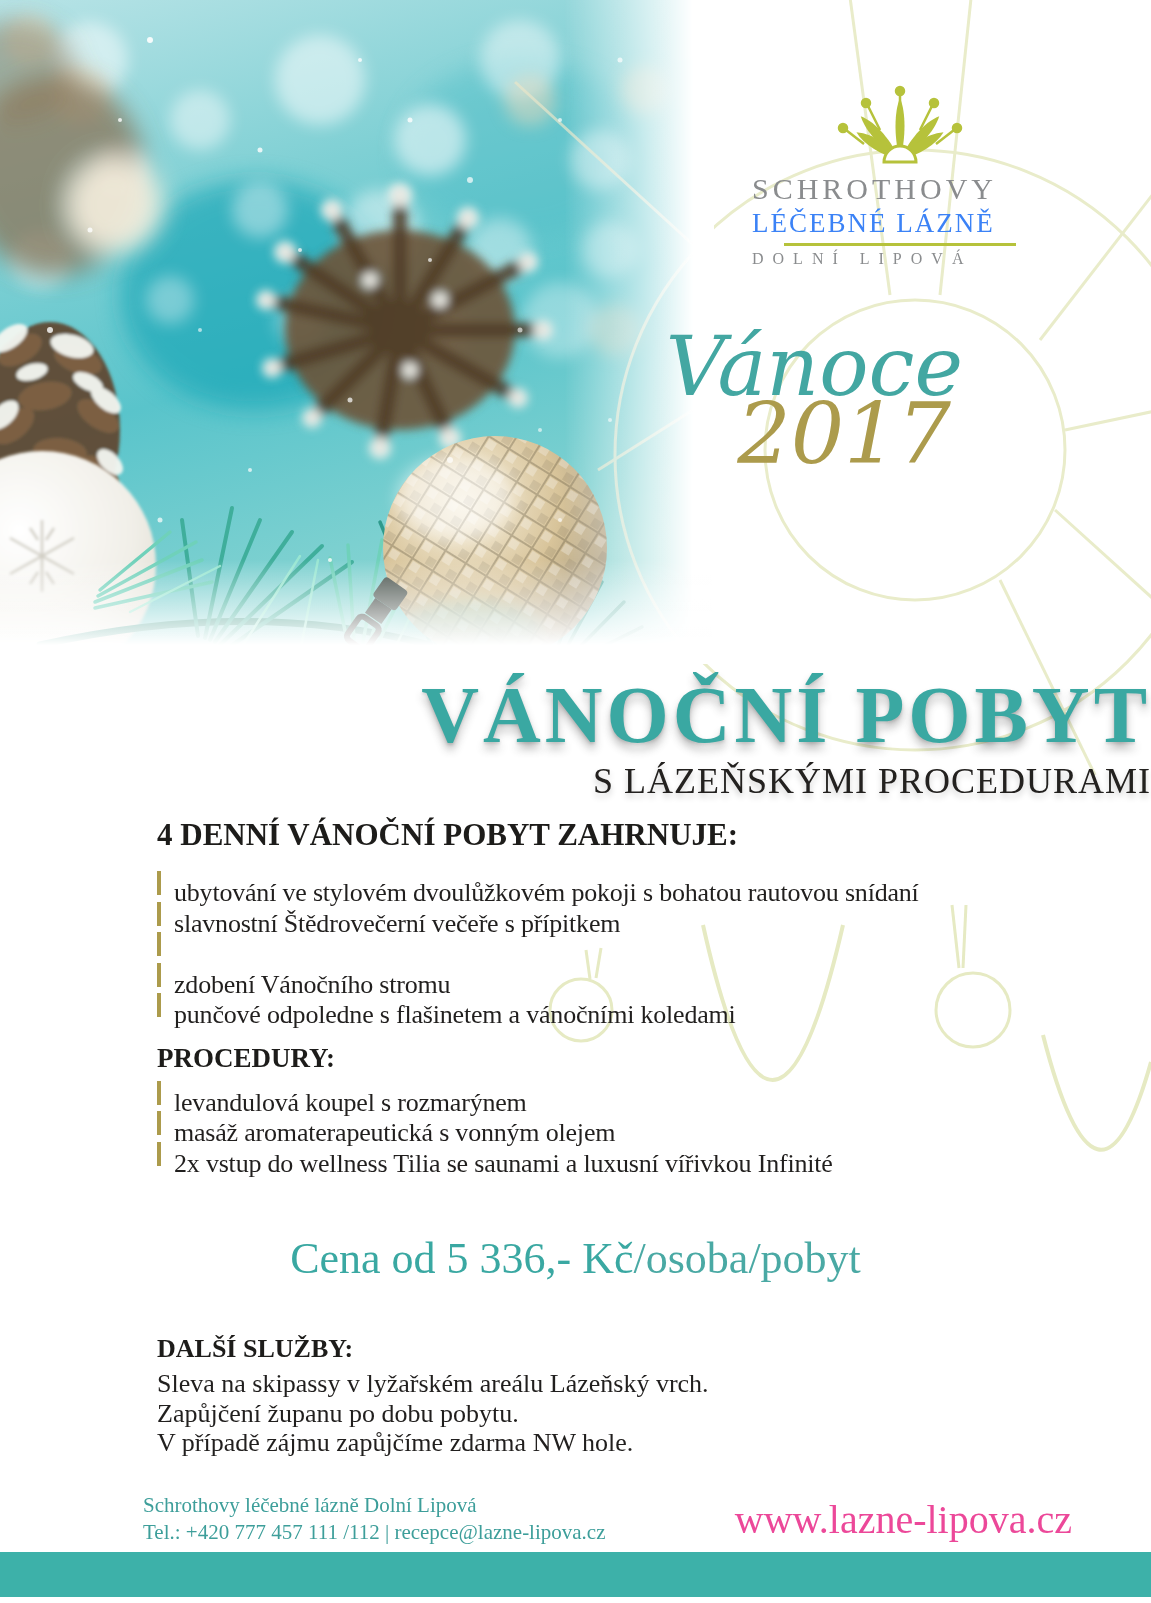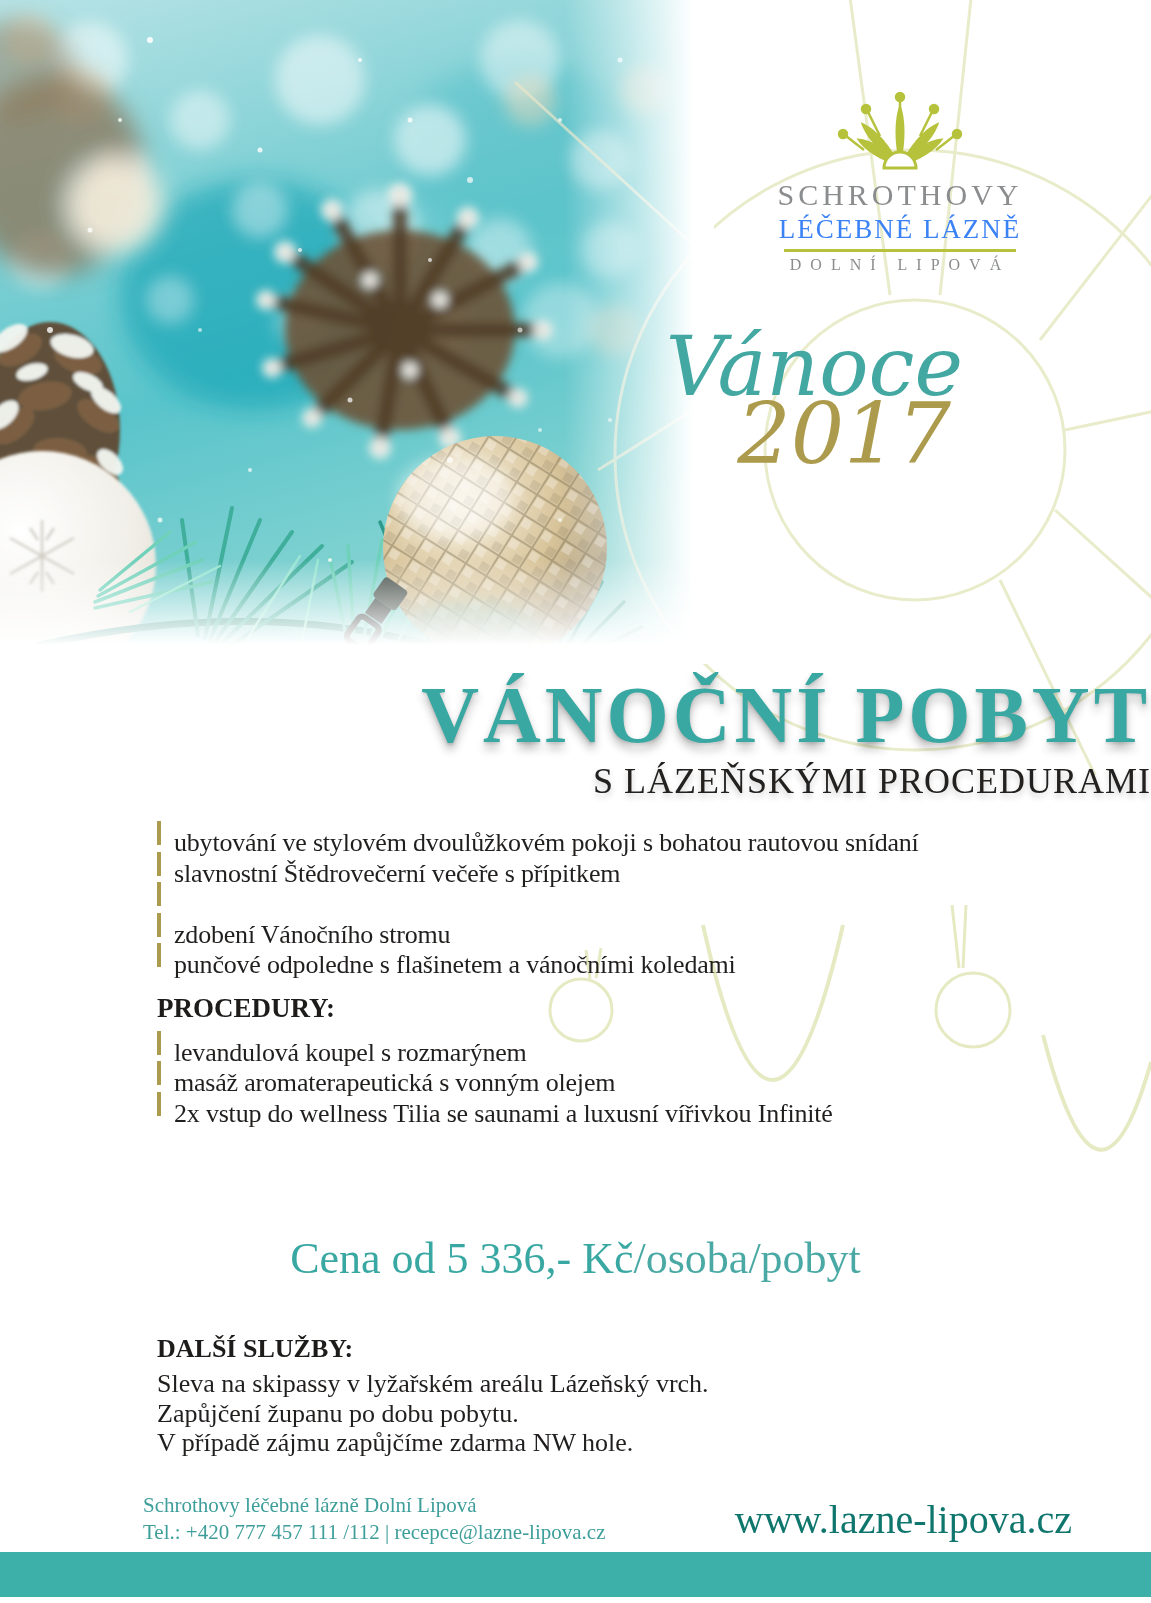--- a/index.html
+++ b/index.html
@@ -17,21 +17,21 @@
 
   
   .photo{position:absolute;left:0;top:0;width:712px;height:662px;z-index:1;}
   .photo svg{display:block;}
   .fade-right{position:absolute;top:0;right:-2px;width:150px;height:100%;
     background:linear-gradient(to right, rgba(255,255,255,0), #fff 86%);}
   .fade-bottom{position:absolute;left:0;bottom:-2px;width:100%;height:105px;
     background:linear-gradient(to bottom, rgba(255,255,255,0), #fff 82%);}
 
   
-  .logo{position:absolute;left:752px;top:88px;width:296px;text-align:center;z-index:2;}
+  .logo{position:absolute;left:752px;top:82px;width:296px;text-align:left;z-index:2;}
   .logo-flower{display:block;margin:0 auto 6px auto;}
   .logo-name{font-size:30px;letter-spacing:4px;color:var(--logo-gray);font-weight:normal;}
   .logo-line2{font-size:27px;letter-spacing:2px;color:#3b82f6;margin-top:2px;}
   .logo-divider{height:3px;background:var(--logo-green);width:232px;margin:4px auto 4px auto;}
   .logo-line3{font-size:16px;letter-spacing:9px;color:var(--logo-gray);}
 
   
   .script-badge{position:absolute;right:188px;top:326px;width:420px;text-align:right;z-index:2;
     font-family:"DejaVu Serif", serif;font-style:italic;line-height:1;}
   .script-word{font-size:82px;color:#43a7a2;}
@@ -60,21 +60,21 @@
 
   
   .services{position:absolute;left:157px;top:1334px;width:800px;z-index:2;}
   .services h4{font-size:26px;font-weight:bold;line-height:29px;margin-bottom:6px;color:#1d1c1a;}
   .svc-line{font-size:26px;line-height:29.5px;}
 
   
   .footer-left{position:absolute;left:143px;top:1492px;z-index:2;color:#3d9e9a;}
   .footer-company{font-size:21px;line-height:27px;}
   .footer-contacts{font-size:21px;line-height:27px;}
-  .footer-right{position:absolute;right:79px;top:1496px;z-index:2;color:#0f766e;font-size:40px;line-height:48px;}
+  .footer-right{position:absolute;right:79px;top:1496px;z-index:2;color:#ec4899;font-size:40px;line-height:48px;}
   .bottom-bar{position:absolute;left:0;top:1552px;width:100%;height:45px;background:var(--teal-bar);z-index:2;}
 </style>
 </head>
 <body>
 
 <div class="page">
 
   <svg class="bg-decor" width="1151" height="1603" viewBox="0 0 1151 1603" fill="none">
     <g stroke="#e9ecca" stroke-width="3">
       <circle cx="915" cy="450" r="150"></circle>
@@ -368,20 +368,21 @@
     <div class="script-word">Vánoce</div>
     <div class="script-year">2017</div>
   </div>
 
   <div class="title-block">
     <div class="title-main">VÁNOČNÍ POBYT</div>
     <div class="title-sub">S LÁZEŇSKÝMI PROCEDURAMI</div>
   </div>
 
   <div class="content">
+    <h3>4 DENNÍ VÁNOČNÍ POBYT ZAHRNUJE:</h3>
     <div class="list">
 
         <div class="li">
           <span class="bar"></span>
           <span class="txt">ubytování ve stylovém dvoulůžkovém pokoji  s bohatou rautovou snídaní</span>
         </div>
 
         <div class="li">
           <span class="bar"></span>
           <span class="txt">slavnostní Štědrovečerní večeře s přípitkem</span>

